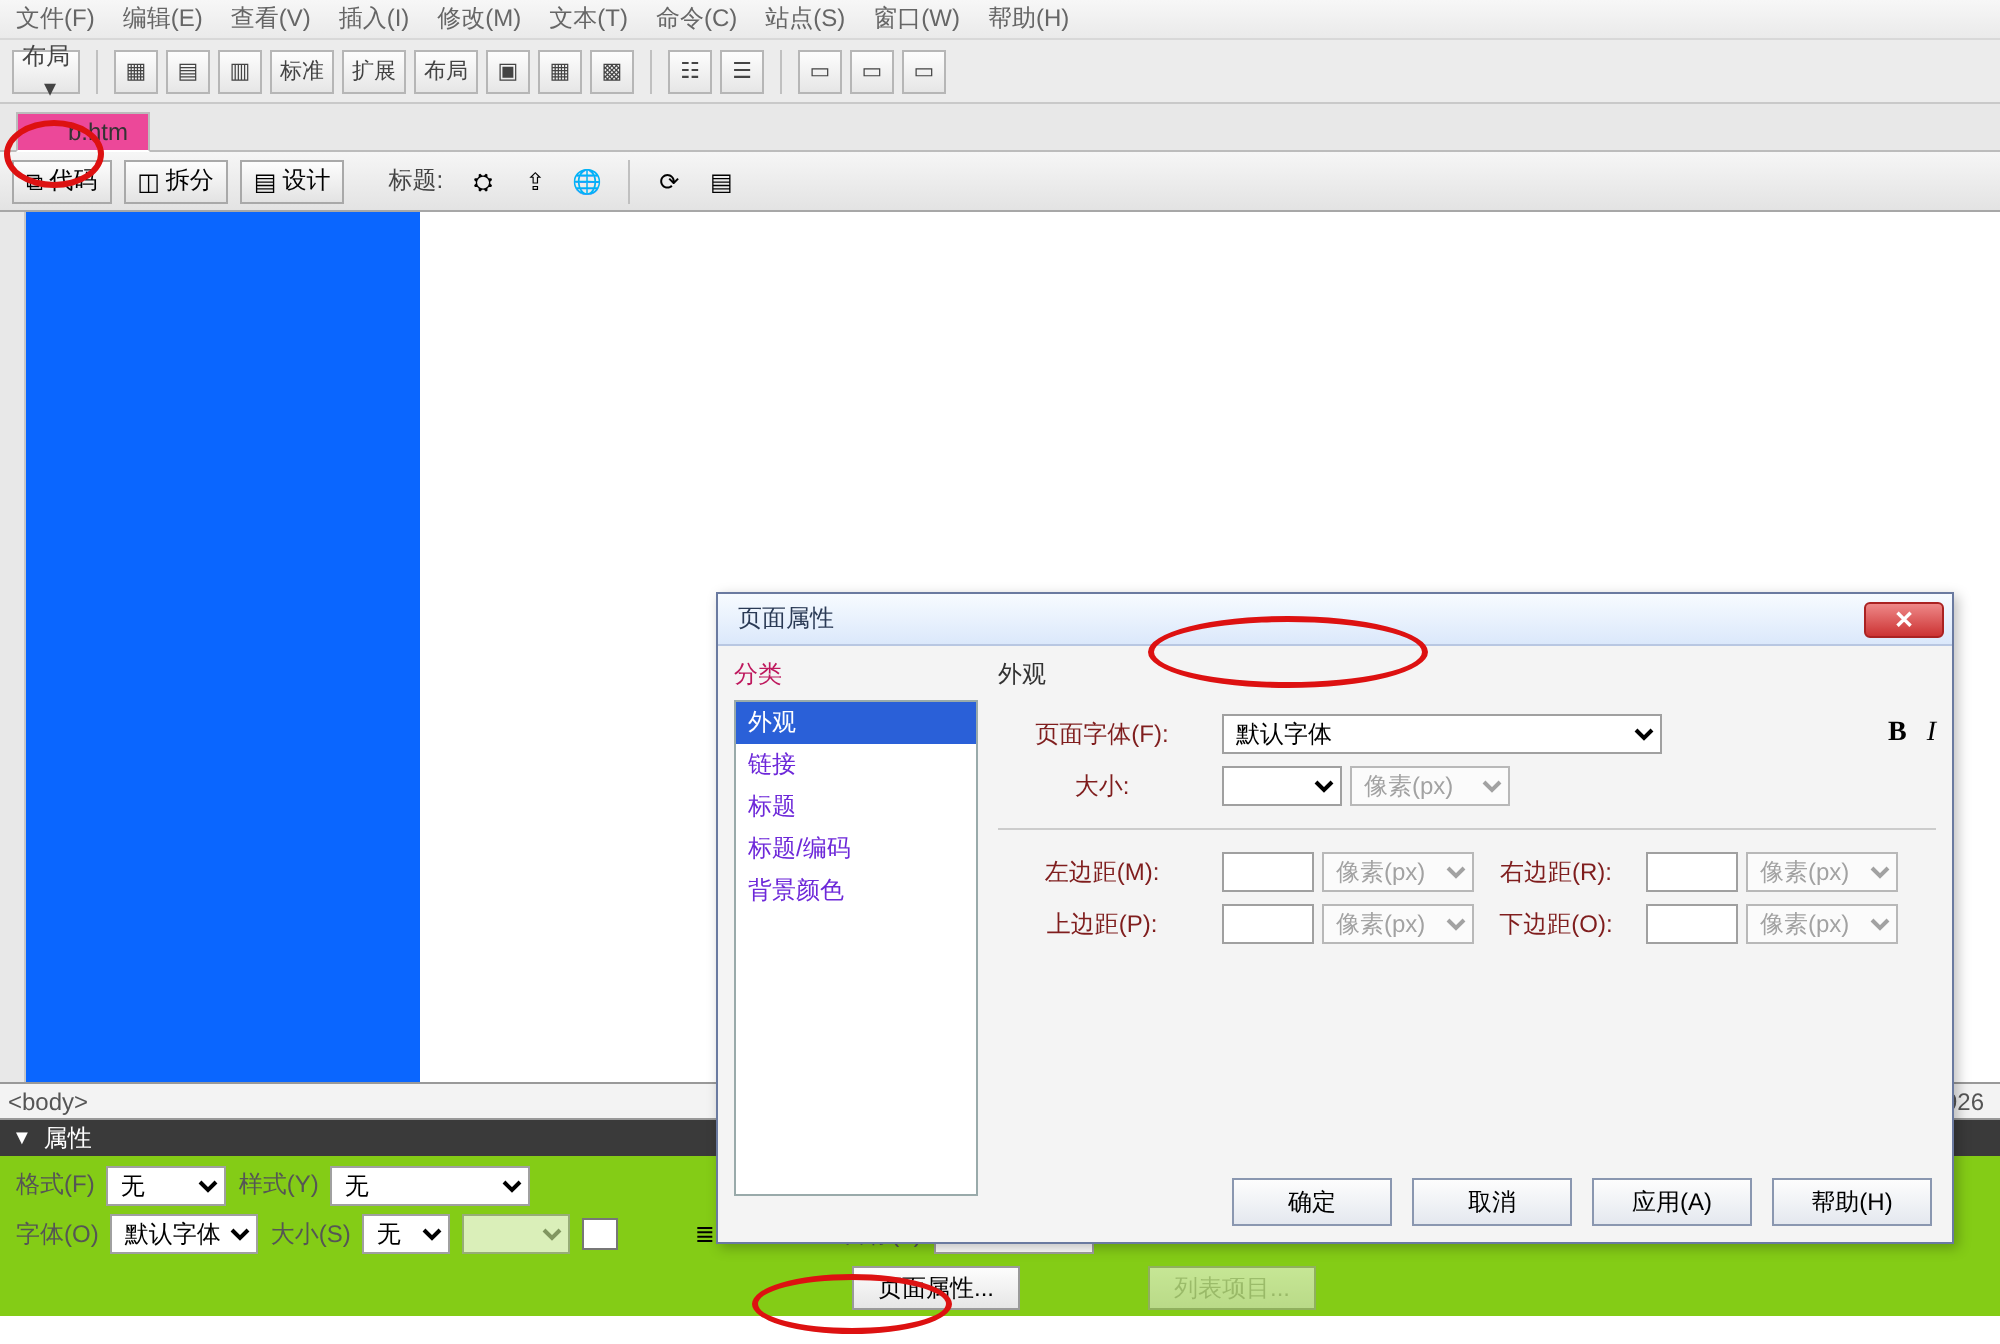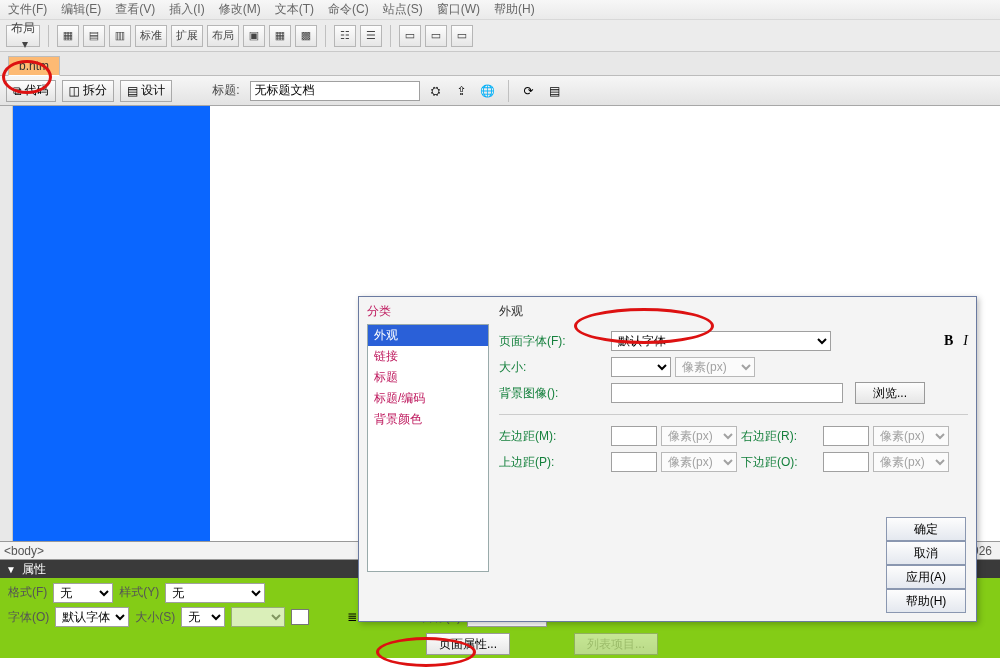--- a/index.html
+++ b/index.html
@@ -4,21 +4,21 @@
 <style>
   * { box-sizing: border-box; font-family: "Microsoft YaHei", SimSun, Arial, sans-serif; font-size: 12px; }
   body { margin: 0; background: #fff; width: 1000px; height: 672px; overflow: hidden; position: relative; }
   .menubar { height: 20px; background: linear-gradient(#f7f7f7,#eaeaea); border-bottom: 1px solid #d8d8d8; color: #666; padding-left: 8px; display: flex; align-items: center; gap: 14px; }
   .menubar span { cursor: default; }
   .toolbar1 { height: 32px; background: #ececec; border-bottom: 1px solid #c9c9c9; display:flex; align-items:center; padding-left:6px; gap:4px; }
   .tb-btn { height:22px; min-width:22px; background:linear-gradient(#fdfdfd,#e6e6e6); border:1px solid #b6b6b6; display:inline-flex; align-items:center; justify-content:center; font-size:11px; color:#444; padding:0 4px; cursor:pointer;flex-direction:column;}
   .tb-label { color:#444; padding:0 4px; }
   .sep { width:1px; height:22px; background:#c0c0c0; margin:0 4px;}
   .tabbar { height:24px; background:#e8e8e8; border-bottom:1px solid #bcbcbc; display:flex; align-items:flex-end; padding-left:8px; }
-  .filetab { height:20px; background:#fdba74; border:1px solid #bcbcbc; border-bottom:1px solid #fff; padding:2px 10px 0 10px; color:#333; font-size:12px; position:relative; top:1px;}
+  .filetab { height:20px; background:#ec4899; border:1px solid #bcbcbc; border-bottom:1px solid #fff; padding:2px 10px 0 25px; color:#333; font-size:12px; position:relative; top:1px;}
   .toolbar2 { height:30px; background:linear-gradient(#f6f6f6,#e3e3e3); border-bottom:1px solid #a7a7a7; display:flex; align-items:center; padding-left:6px; gap:6px;}
   .toolbar2 .modebtn { height:22px; padding:0 6px; background:linear-gradient(#fdfdfd,#e3e3e3); border:1px solid #a9a9a9; display:inline-flex; align-items:center; gap:3px; cursor:pointer;}
   .doc-title-input { height:20px; width:170px; border:1px solid #a0a0a0; background:#fff; padding:0 4px;}
   .canvas-area { position:relative; height:436px; border-bottom:1px solid #999; }
   .canvas-left-strip { width:13px; height:100%; background:#e8e8e8; border-right:1px solid #c7c7c7; position:absolute; left:0; top:0;}
   .canvas { position:absolute; left:13px; top:0; right:4px; bottom:0; background:#fff; overflow:hidden; }
   .bluebox { position:absolute; left:0; top:0; width:197px; height:100%; background:#0a66ff; }
   .statusbar { height:18px; background:#f3f3f3; border-bottom:1px solid #999; display:flex; align-items:center; padding-left:4px; color:#555; font-family:monospace; justify-content:space-between; padding-right:8px;}
   .prop-head { height:18px; background:#3a3a3a; color:#fff; display:flex; align-items:center; padding-left:6px; gap:6px;}
   .prop-head .arrow { font-size:10px;}
@@ -30,28 +30,28 @@
   .iconbtn { width:20px; height:20px; display:inline-flex; align-items:center; justify-content:center; border:1px solid transparent;}
 
   
   .dialog { position:absolute; left:358px; top:190px; width:619px; height:326px; border:1px solid #6a7aa0; background:#f4f4f4; box-shadow:2px 2px 6px rgba(0,0,0,0.25);}
   .dlg-titlebar { height:26px; background:linear-gradient(#f7fbff,#dbe8fb); border-bottom:1px solid #b8c7e2; display:flex; align-items:center; justify-content:space-between; padding:0 4px 0 10px; color:#2a3a55;}
   .dlg-close { width:40px; height:18px; background:linear-gradient(#e88,#c33); border:1px solid #a22; color:#fff; display:flex; align-items:center; justify-content:center; font-weight:bold; border-radius:3px; cursor:pointer;}
   .dlg-body { display:flex; height:260px; padding:6px 8px 0 8px; gap:10px;}
   .dlg-cat { width:122px; }
   .dlg-cat-label { color:#be185d; margin-bottom:4px;}
   .dlg-cat-list { height:248px; border:1px solid #9aa; background:#fff; overflow:hidden;}
-  .dlg-cat-list div { padding:2px 6px; color:#be185d; cursor:pointer;}
+  .dlg-cat-list div { padding:2px 6px; color:#6d28d9; cursor:pointer;}
   .dlg-cat-list div.sel { background:#2a60d8; color:#fff; }
   .dlg-right { flex:1; }
   .dlg-sect-label { color:#333; margin-bottom:8px;}
   .form-row { display:flex; align-items:center; height:26px; gap:4px; }
-  .form-row .rlab { width:108px; text-align:left; color:#15803d; padding-right:4px;}
+  .form-row .rlab { width:108px; text-align:center; color:#7f1d1d; padding-right:4px;}
   .swatch { width:18px; height:16px; border:1px solid #777; display:inline-block;}
-  .dlg-buttons { position:absolute; bottom:8px; right:10px; display:flex; flex-direction:column;}
+  .dlg-buttons { position:absolute; bottom:8px; right:10px; display:flex; gap:10px;}
   .dlg-buttons button { height:24px; width:80px; background:linear-gradient(#fdfdfd,#e4e8ef); border:1px solid #8a97b0; cursor:pointer;}
   .redcircle { position:absolute; border:3px solid #d11; border-radius:50%; pointer-events:none;}
 </style>
 </head>
 <body>
 
 <div class="menubar">
   <span>文件(F)</span>
   <span>编辑(E)</span>
   <span>查看(V)</span>
@@ -98,37 +98,42 @@
     <span>代码</span>
   </div>
   <div class="modebtn">
     <span>◫</span>
     <span>拆分</span>
   </div>
   <div class="modebtn">
     <span>▤</span>
     <span>设计</span>
   </div>
-  <span class="tb-label" style="margin-left:30px;">标题:</span>
-  <input class="doc-title-input" type="text" value="无标题文档" style="">
+  <span class="tb-label" style="margin-left:12px;">标题:</span>
   <div class="iconbtn">⛭</div>
   <div class="iconbtn">⇪</div>
   <div class="iconbtn">🌐</div>
   <div class="sep"></div>
   <div class="iconbtn">⟳</div>
   <div class="iconbtn">▤</div>
 </div>
 
 <div class="canvas-area">
   <div class="canvas-left-strip"></div>
   <div class="canvas">
      <div class="bluebox"></div>
   </div>
 
   <div class="dialog">
+     <div class="dlg-titlebar">
+        <span>页面属性</span>
+        <div class="dlg-close">
+           <span>✕</span>
+        </div>
+     </div>
      <div class="dlg-body">
         <div class="dlg-cat">
           <div class="dlg-cat-label">分类</div>
           <div class="dlg-cat-list">
              <div class="sel">外观</div>
              <div>链接</div>
              <div>标题</div>
              <div>标题/编码</div>
              <div>背景颜色</div>
           </div>
@@ -145,25 +150,20 @@
           </div>
 
           <div class="form-row">
             <div class="rlab">大小:</div>
             <select style="width:60px"><option></option></select>
             <select style="width:80px" disabled=""><option>像素(px)</option></select>
           </div>
 
 
 
-          <div class="form-row">
-            <div class="rlab">背景图像():</div>
-            <input type="text" class="small" style="width: 232px;">
-            <button class="pp-btn" style="width:70px;margin-left:8px;">浏览...</button>
-          </div>
 
           <hr style="margin:8px 0;border:none;border-top:1px solid #ccc;">
 
           <div class="form-row">
             <div class="rlab">左边距(M):</div>
             <input type="text" class="small" style="width: 46px;">
             <select style="width:76px" disabled=""><option>像素(px)</option></select>
             <div class="rlab" style="width:78px">右边距(R):</div>
             <input type="text" class="small" style="width: 46px;">
             <select style="width:76px" disabled=""><option>像素(px)</option></select>

